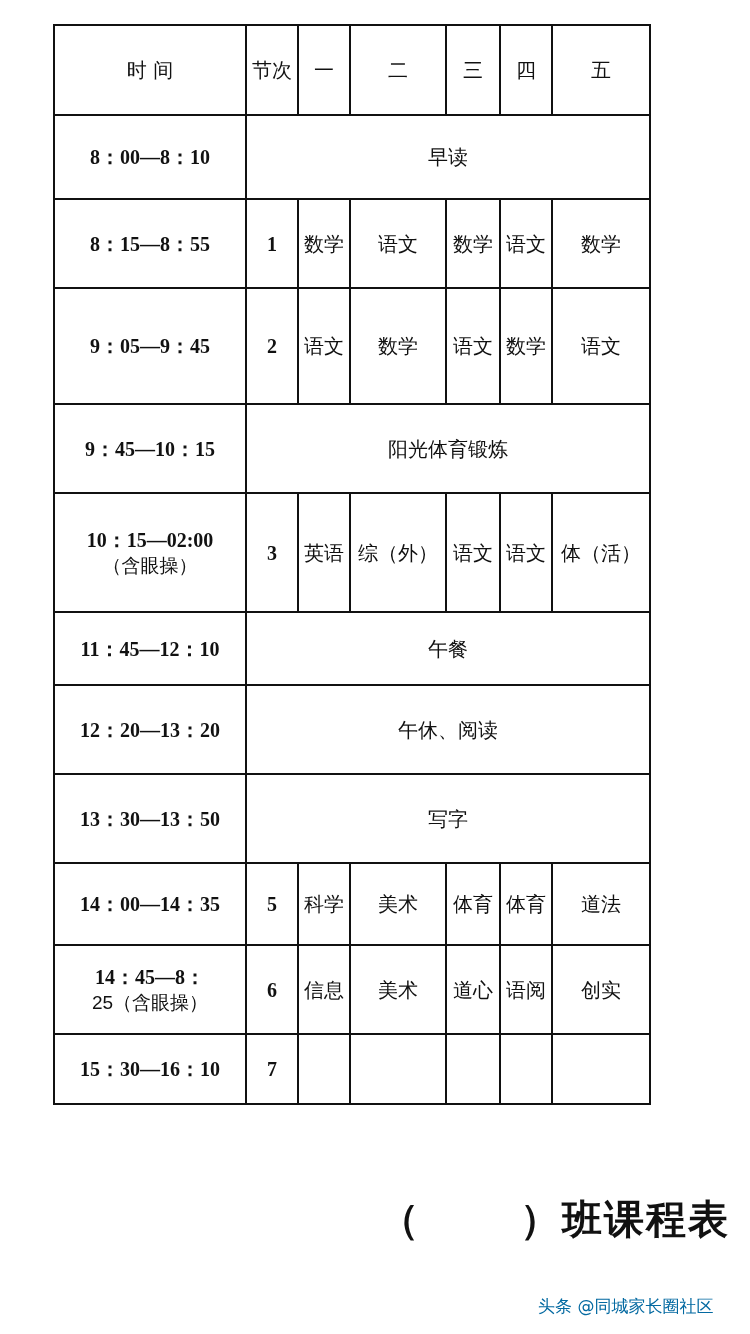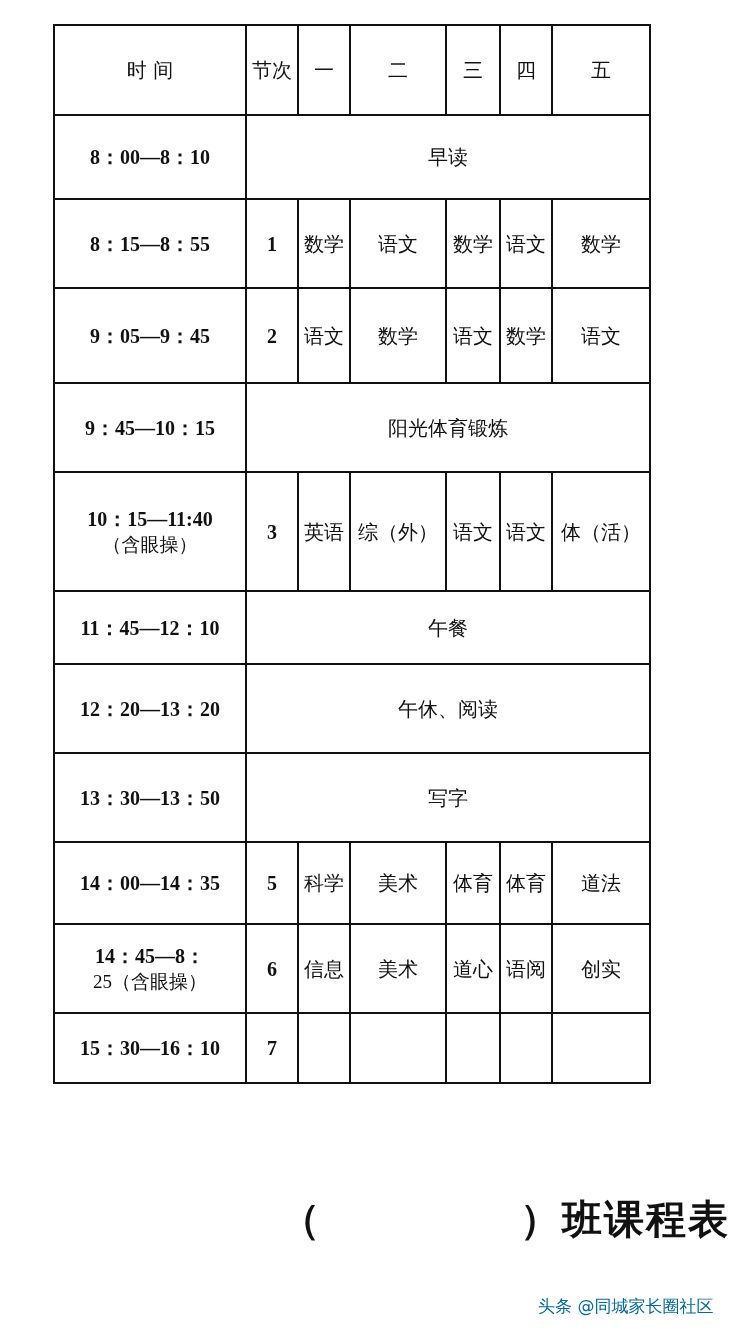--- a/index.html
+++ b/index.html
@@ -1,23 +1,23 @@
 <!DOCTYPE html>
 <html><head>
 <meta charset="utf-8">
 <style>
   html,body{margin:0;padding:0;background:#fff;}
   body{width:750px;height:1334px;position:relative;overflow:hidden;font-family:"DejaVu Sans",sans-serif;color:#111;}
   table.sched{position:absolute;left:53px;top:24px;border-collapse:collapse;table-layout:fixed;width:596px;}
   table.sched td{border:2px solid #111;text-align:center;vertical-align:middle;padding:0;font-size:20px;line-height:26px;white-space:nowrap;overflow:hidden;}
   td.time{font-family:"Liberation Serif",serif;font-weight:bold;font-size:20px;line-height:24px;white-space:normal;}
-  td.time .cn{font-family:Liberation Serif, serif;font-weight:normal;font-size:19px;}
+  td.time .cn{font-family:Liberation Sans, sans-serif;font-weight:normal;font-size:19px;}
   td.num{font-family:"Liberation Serif",serif;font-weight:bold;}
   td.hdr{font-size:21px;border-radius:23px;}
-  .title{position:absolute;left:280px;top:1192px;font-size:40px;font-weight:bold;letter-spacing:2px;}
+  .title{position:absolute;left:280px;top:1192px;font-size:40px;font-weight:bold;letter-spacing:2px;text-align:center;}
   .title .lp{display:inline-block;width:240px;}
   .wm{position:absolute;left:538px;top:1295px;font-size:17px;color:#0369a1;}
 </style>
 </head>
 <body>
 
 <table class="sched">
   <colgroup>
     <col style="width:192px">
       <col style="width:52px">
@@ -43,36 +43,36 @@
   </tr>
   <tr style="height:89px">
     <td class="time">8：15—8：55</td>
     <td class="num">1</td>
     <td>数学</td>
     <td>语文</td>
     <td>数学</td>
     <td>语文</td>
     <td>数学</td>
   </tr>
-  <tr style="height:95px">
+  <tr style="height:116px">
     <td class="time">9：05—9：45</td>
     <td class="num">2</td>
     <td>语文</td>
     <td>数学</td>
     <td>语文</td>
     <td>数学</td>
     <td>语文</td>
   </tr>
   <tr style="height:89px">
     <td class="time">9：45—10：15</td>
     <td colspan="6">阳光体育锻炼</td>
   </tr>
   <tr style="height:119px">
     <td class="time">
-          <div>10：15—11:40</div>
+          <div>10：15—02:00</div>
           <div class="cn">（含眼操）</div>
         </td>
     <td class="num">3</td>
     <td>英语</td>
     <td>综（外）</td>
     <td>语文</td>
     <td>语文</td>
     <td>体（活）</td>
   </tr>
   <tr style="height:73px">

